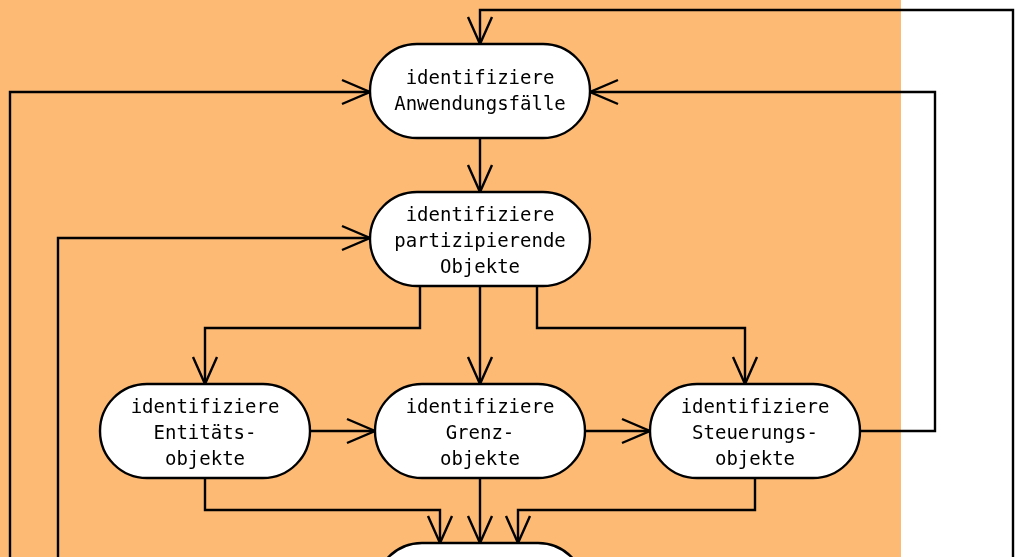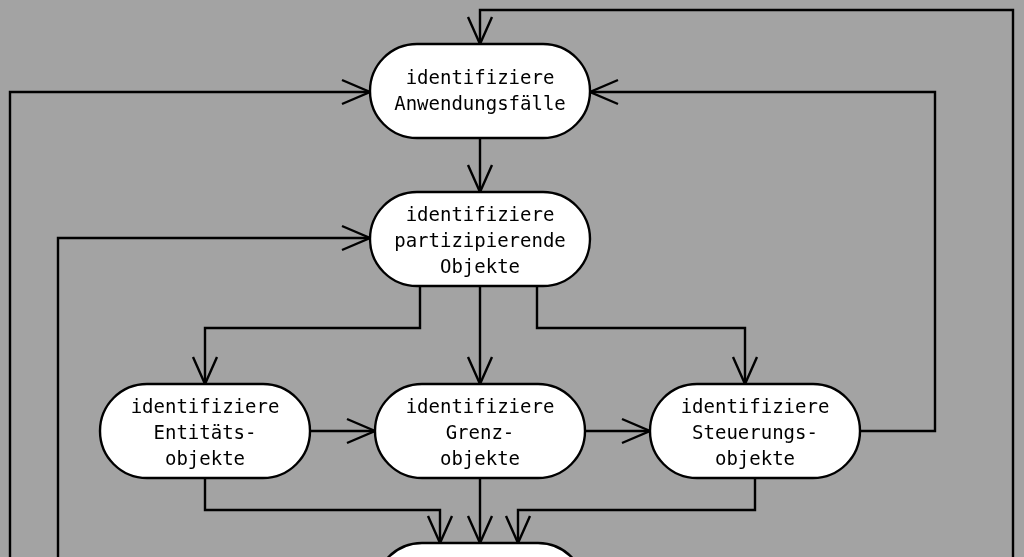--- a/index.html
+++ b/index.html
@@ -9,23 +9,23 @@
     background: #ffffff;
   }
   body {
     width: 1024px;
     height: 557px;
     overflow: hidden;
     font-family: "DejaVu Sans Mono", "Liberation Mono", monospace;
   }
   #diagram-root {
     position: relative;
-    width: 1024px;
+    width: 901px;
     height: 557px;
-    background: #a3a3a3;
+    background: #fdba74;
   }
   svg#flow {
     display: block;
     width: 1024px;
     height: 557px;
   }
   .node-shape {
     fill: #ffffff;
     stroke: #000000;
     stroke-width: 2.4;

